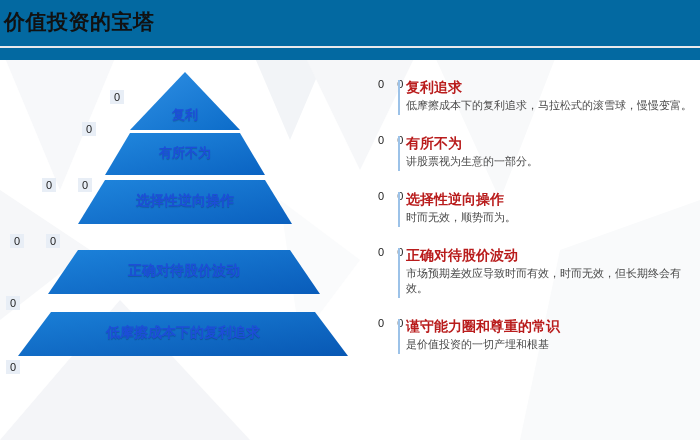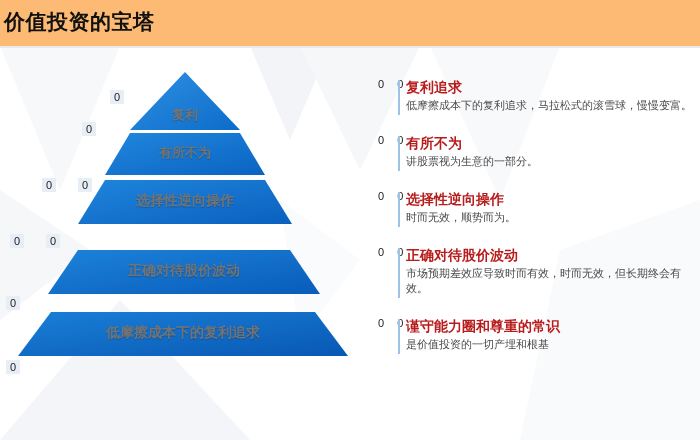--- a/index.html
+++ b/index.html
@@ -10,40 +10,40 @@
     position:relative;
   }
   .page{position:absolute;inset:0;background:#ffffff;}
 
   
   .bg-shapes{position:absolute;inset:0;overflow:hidden;}
   .bg-shapes svg{position:absolute;top:0;left:0;}
 
   
   .header{
-    position:absolute;left:0;top:0;width:700px;height:46px;
-    background:#fdba74;
+    position:absolute;left:0;top:0;width:700px;height:60px;
+    background:#0369a1;
   }
   .header-title{
     position:absolute;left:4px;top:8px;
     font-size:21px;font-weight:bold;color:#111111;
     letter-spacing:0.5px;
   }
   .header-rule{
     position:absolute;left:0;top:46px;width:700px;height:2px;background:#e9e9ec;
   }
 
   
   .pyramid{position:absolute;left:0;top:60px;width:350px;height:380px;}
 
   .layer{position:absolute;}
   .layer svg{display:block;}
   .layer .lbl{
     position:absolute;width:100%;text-align:center;
-    font-weight:bold;color:#737373;white-space:nowrap;
+    font-weight:bold;color:#1d4ed8;white-space:nowrap;
     text-shadow:0 1px 1px rgba(0,0,0,.20);
   }
 
   
   .zero{
     position:absolute;font-size:11px;color:#1b1b1b;
   }
   .zbox{
     position:absolute;width:14px;height:14px;background:#e8eef6;
   }

